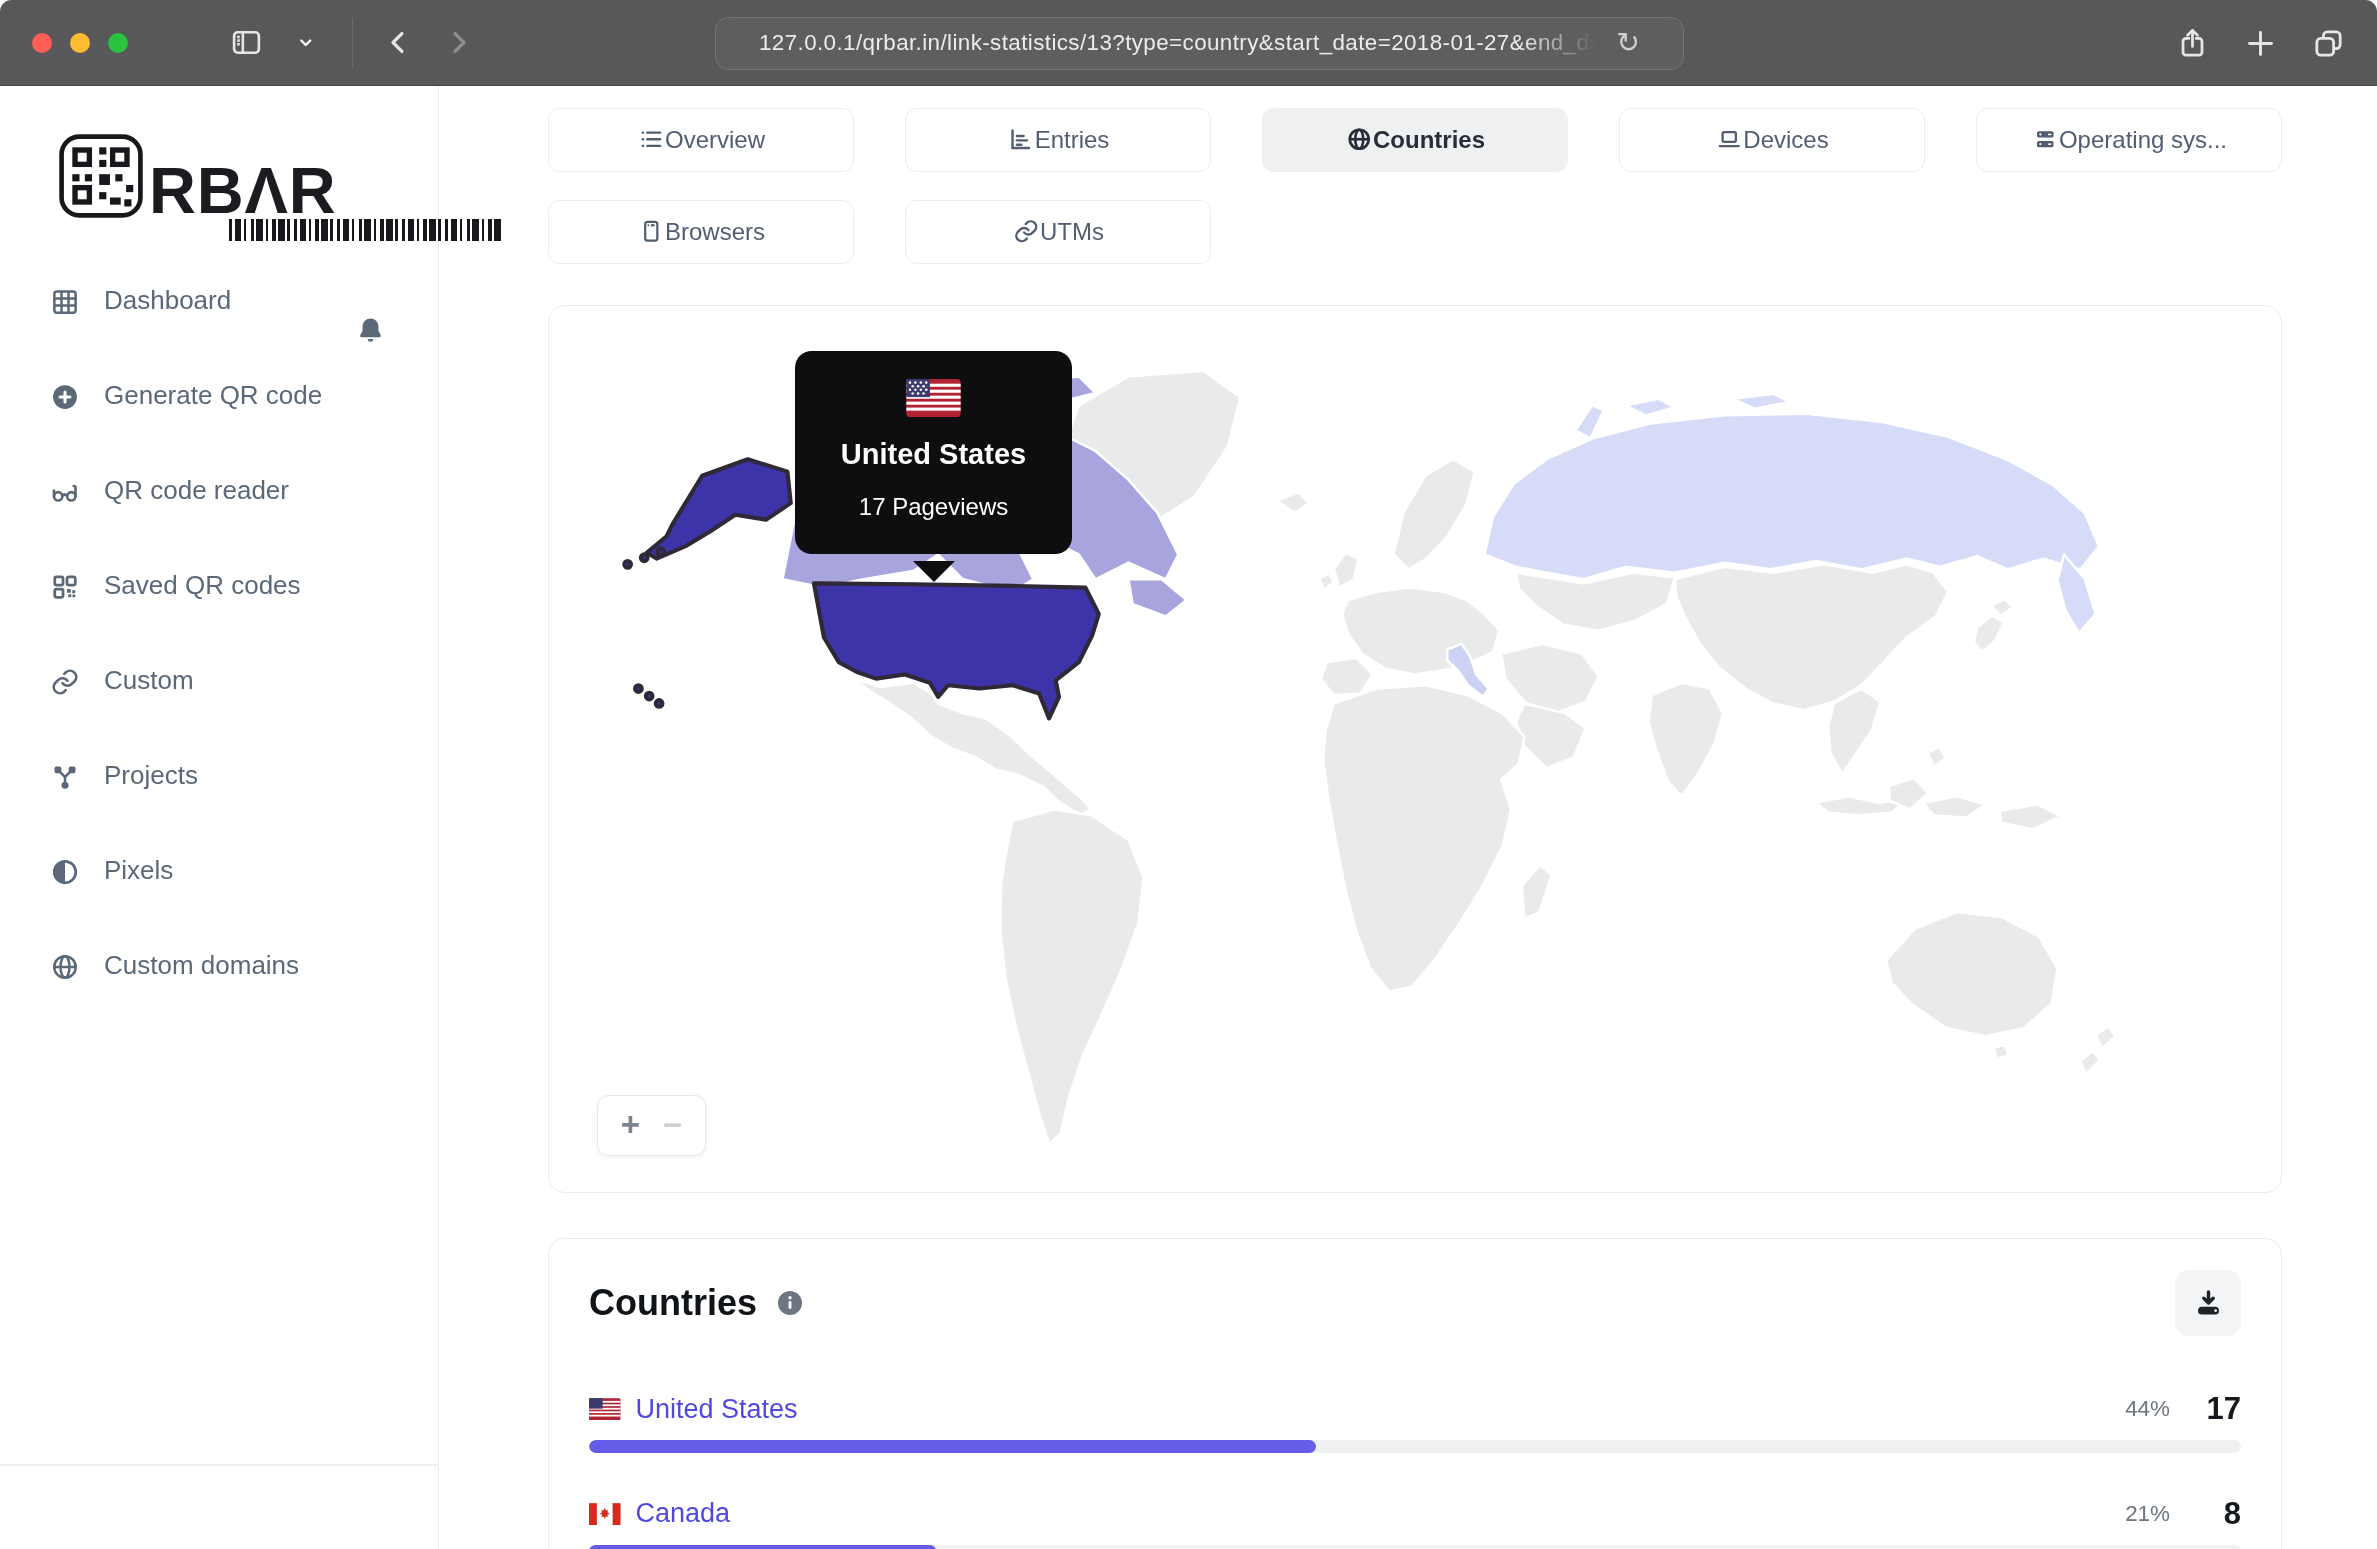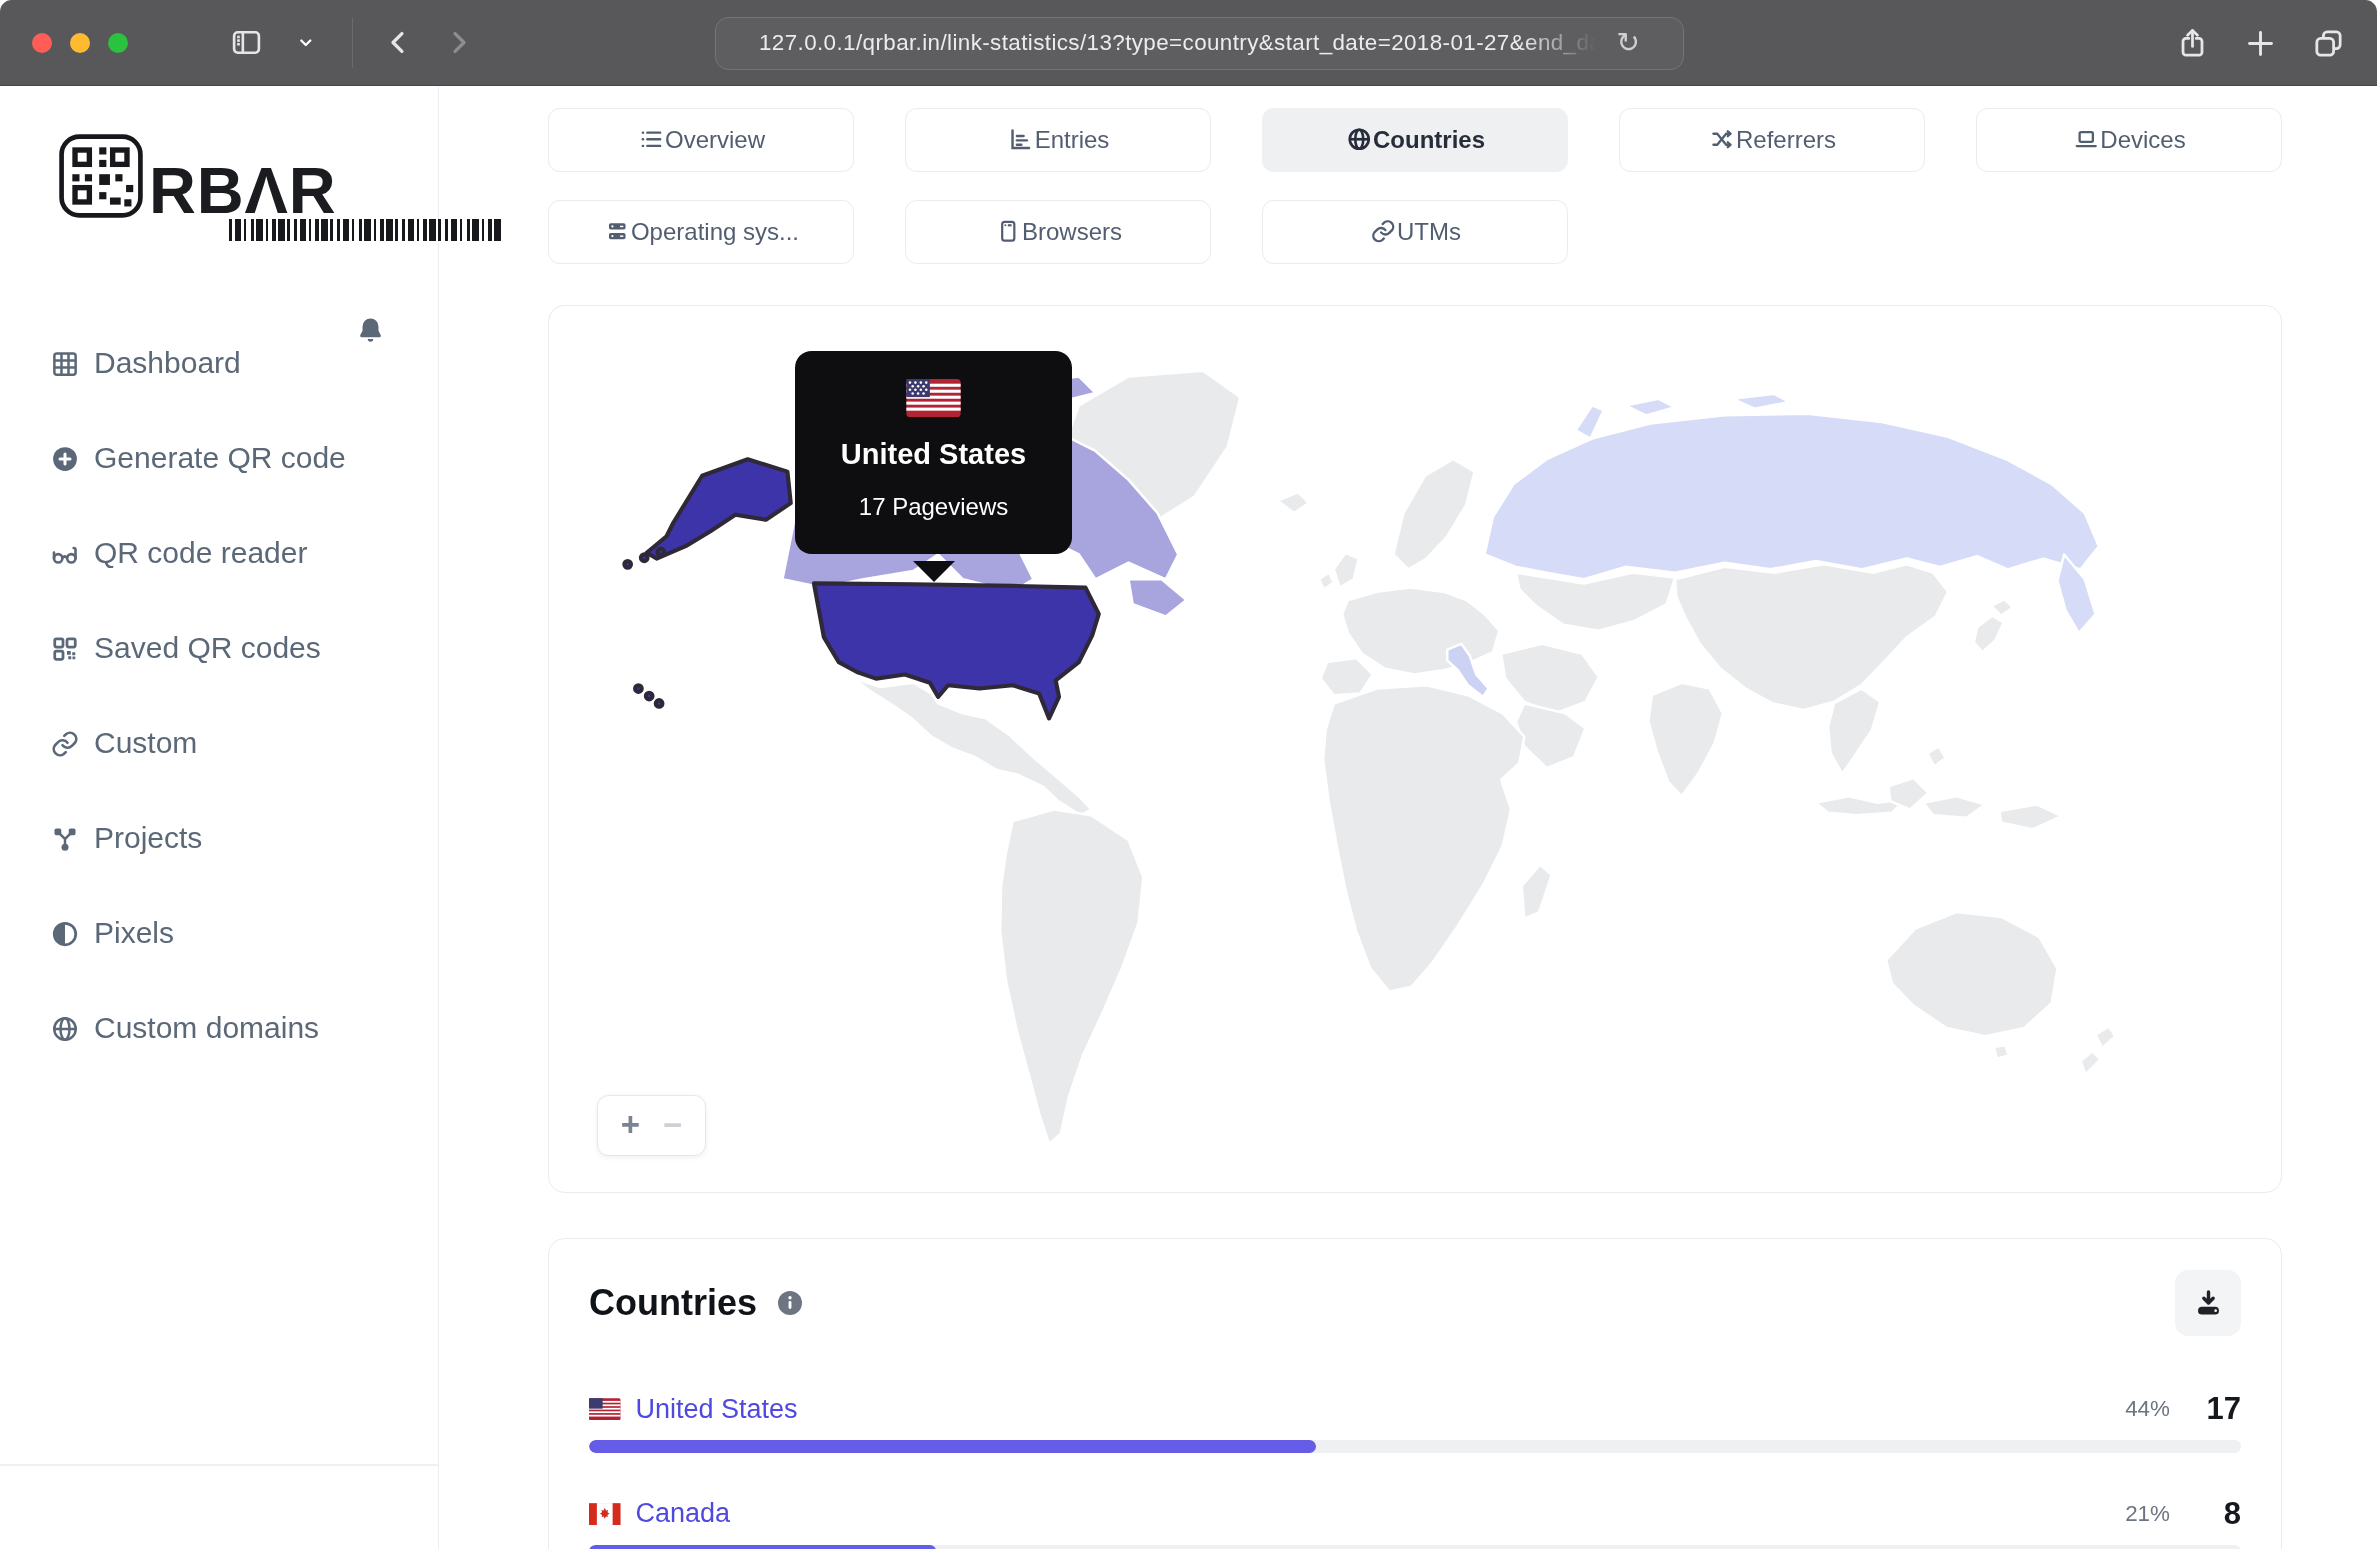--- a/index.html
+++ b/index.html
@@ -41,22 +41,22 @@
     display:flex; flex-direction:column; flex-shrink:0;
   }
   .logo { display:flex; align-items:flex-end; margin:33px 0 0 58px; height:100px; cursor:pointer; }
   .logo-text { font-size:65px; font-weight:800; color:#1b1c20; letter-spacing:0.8px; line-height:.86; margin-left:5px; position:relative; }
   .logo-barcode {
     position:absolute; left:80px; bottom:-21.6px; width:274px; height:21.6px;
     background:repeating-linear-gradient(90deg,#17181c 0 3.3px,transparent 3.3px 5.8px,#17181c 5.8px 12.4px,transparent 12.4px 15px,#17181c 15px 17.4px,transparent 17.4px 21.6px);
   }
   .nav { margin-top:66px; display:flex; flex-direction:column; }
   .nav-item {
-    display:flex; align-items:flex-end; gap:13px; padding:0 0 0 48px; height:95px;
-    color:#5b6878; font-size:30px; font-weight:500; cursor:pointer;
+    display:flex; align-items:flex-start; gap:23px; padding:0 0 0 48px; height:95px;
+    color:#5b6878; font-size:26px; font-weight:500; cursor:pointer;
   }
   .nav-item .ic { width:33px; height:33px; display:flex; align-items:center; justify-content:center; flex-shrink:0; }
   .nav-item.first { position:relative; }
   .bell { position:absolute; right:51px; top:30px; }
   .sidebar-divider { margin-top:auto; height:1.7px; background:#eef0f2; }
   .sidebar-footer { height:83px; }
   
   .main { flex:1; padding:21.6px 95px 0 109px; }
   .tabs {
     display:grid; grid-template-columns:repeat(5,1fr); column-gap:51px; row-gap:28px;
@@ -346,31 +346,20 @@
       </div>
       <div class="tab active">
         <span class="ic">
           <svg width="26.5" height="26.5" viewBox="0 0 24 24" fill="none" stroke="#272e3a" stroke-width="2.4">
             <circle cx="12" cy="12" r="8.6"></circle>
               <ellipse cx="12" cy="12" rx="3.6" ry="8.6"></ellipse>
             <line x1="3.4" y1="12" x2="20.6" y2="12"></line>
           </svg>
         </span>
         <span>Countries</span>
-      </div>
-      <div class="tab">
-        <span class="ic">
-          <svg width="26.5" height="26.5" viewBox="0 0 24 24" fill="none" stroke="#525e70" stroke-width="2.1" stroke-linecap="round" stroke-linejoin="round">
-            <path d="M4 7 H7.5 L15.5 17 H19"></path>
-              <path d="M4 17 H7.5 L15.5 7 H19"></path>
-            <path d="M17 4.8 L19.5 7 L17 9.2"></path>
-              <path d="M17 14.8 L19.5 17 L17 19.2"></path>
-          </svg>
-        </span>
-        <span>Referrers</span>
       </div>
       <div class="tab">
         <span class="ic">
           <svg width="26.5" height="26.5" viewBox="0 0 24 24" fill="none" stroke="#525e70" stroke-width="2.1" stroke-linecap="round">
             <rect x="6" y="5.5" width="12" height="8.8" rx="1.4"></rect>
               <line x1="3.4" y1="18.2" x2="20.6" y2="18.2"></line>
           </svg>
         </span>
         <span>Devices</span>
       </div>

